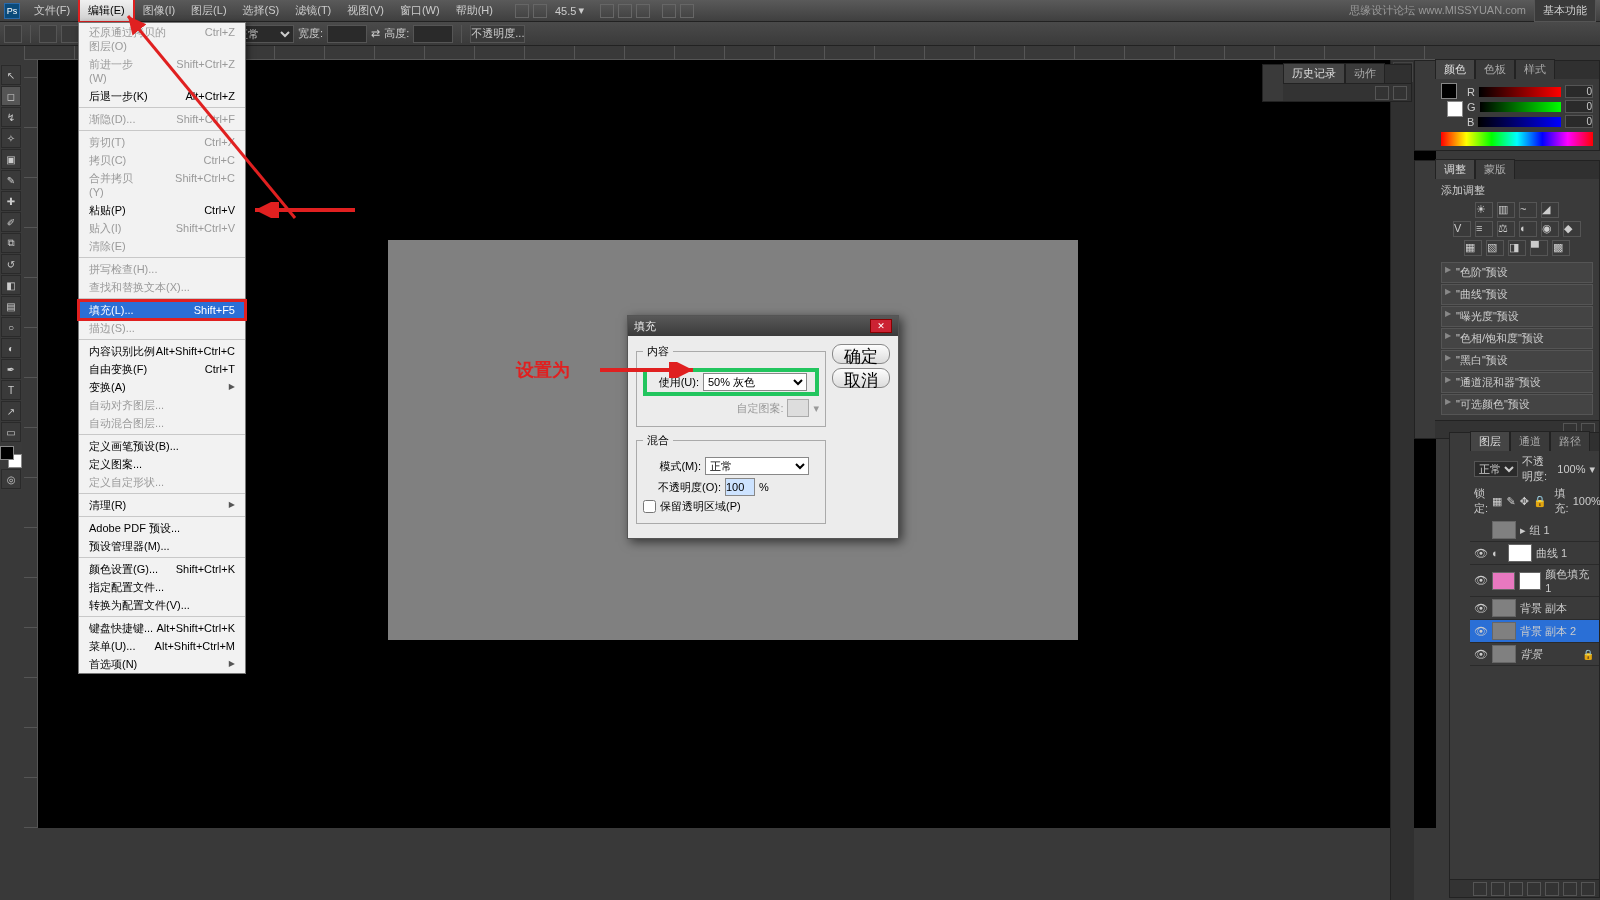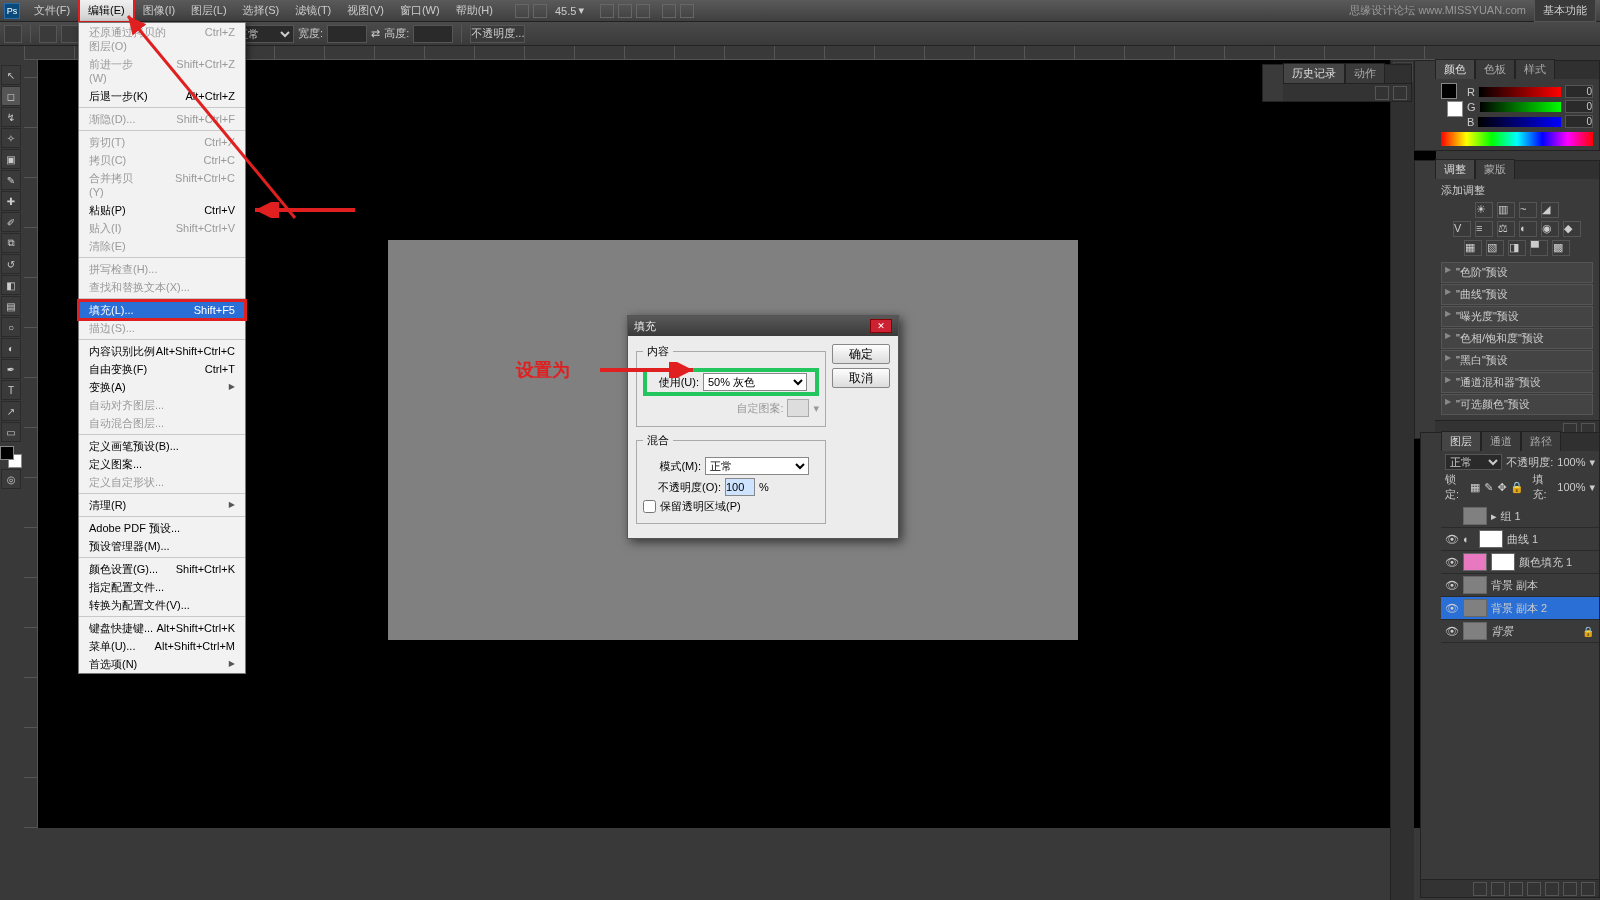--- a/index.html
+++ b/index.html
@@ -38,21 +38,21 @@
 .dialog .titlebar .close{ width:22px; height:14px; background:#c23; border:1px solid #800; display:flex; align-items:center; justify-content:center; color:#fff; font-size:9px;}
 .dialog .body{ padding:8px; color:#000; font-size:11px; display:flex; gap:6px;}
 .dialog .left{ flex:1; }
 .dialog fieldset{ border:1px solid #aaa; padding:6px; margin-bottom:6px;}
 .dialog legend{ font-size:11px; padding:0 4px;}
 .dialog .frow{ display:flex; align-items:center; gap:4px; margin:3px 0;}
 .dialog .frow label{ text-align:right; white-space:nowrap;}
 .dialog select,.dialog input[type=text]{ border:1px solid #888; font-size:11px; height:18px; background:#fff;}
 .dialog .useselect{ width:104px;}
 .dialog .btncol{ display:flex; flex-direction:column; gap:4px;}
-.dialog button{ width:58px; height:20px; font-size:12px; background:linear-gradient(#fdfdfd,#dcdcdc); border:1px solid #888; border-radius:2px;}
+.dialog button{ width:58px; height:20px; font-size:17px; background:linear-gradient(#fdfdfd,#dcdcdc); border:1px solid #888; border-radius:9px;}
 .redbox{ border:4px solid #22c55e; }
 .label-red{ position:absolute; color:#e02020; font-size:18px; font-weight:bold; z-index:45;}
 .rpanels{ position:absolute; top:60px; right:0; width:186px; bottom:0; }
 .panel{ background:#3a3a3a; border:1px solid #222; margin-bottom:2px;padding-left:20px; }
 .panel .tabs{ display:flex; background:#303030; height:18px; align-items:flex-end;}
 .panel .tab{ padding:2px 8px; font-size:11px; color:#aaa; border:1px solid #222; border-bottom:none; background:#3a3a3a;}
 .panel .tab.active{ background:#454545; color:#ddd;}
 .panel .inner{ padding:4px 6px; font-size:11px;}
 .color-sliders .crow{ display:flex; align-items:center; gap:4px; margin:2px 0;}
 .color-sliders .crow .track{ flex:1; height:10px;}
@@ -461,21 +461,21 @@
         <div class="prow">"通道混和器"预设</div>
         <div class="prow">"可选颜色"预设</div>
       </div>
     </div>
     <div class="panelfoot">
         <div class="pf"></div>
         <div class="pf"></div>
       </div>
   </div>
 
-  <div class="panel layerpanel" style="position:absolute;top:372px;right:0;width:180px;bottom:0">
+  <div class="panel layerpanel" style="position:absolute;top:372px;right:0;width:151px;bottom:0">
     <div class="tabs">
       <div class="tab active">图层</div>
       <div class="tab">通道</div>
       <div class="tab">路径</div>
     </div>
     <div class="inner" style="padding:3px 4px">
       <div style="display:flex;gap:4px;align-items:center">
         <select style="flex:1"><option>正常</option></select>
         <span>不透明度:</span>
         <span>100%</span>

